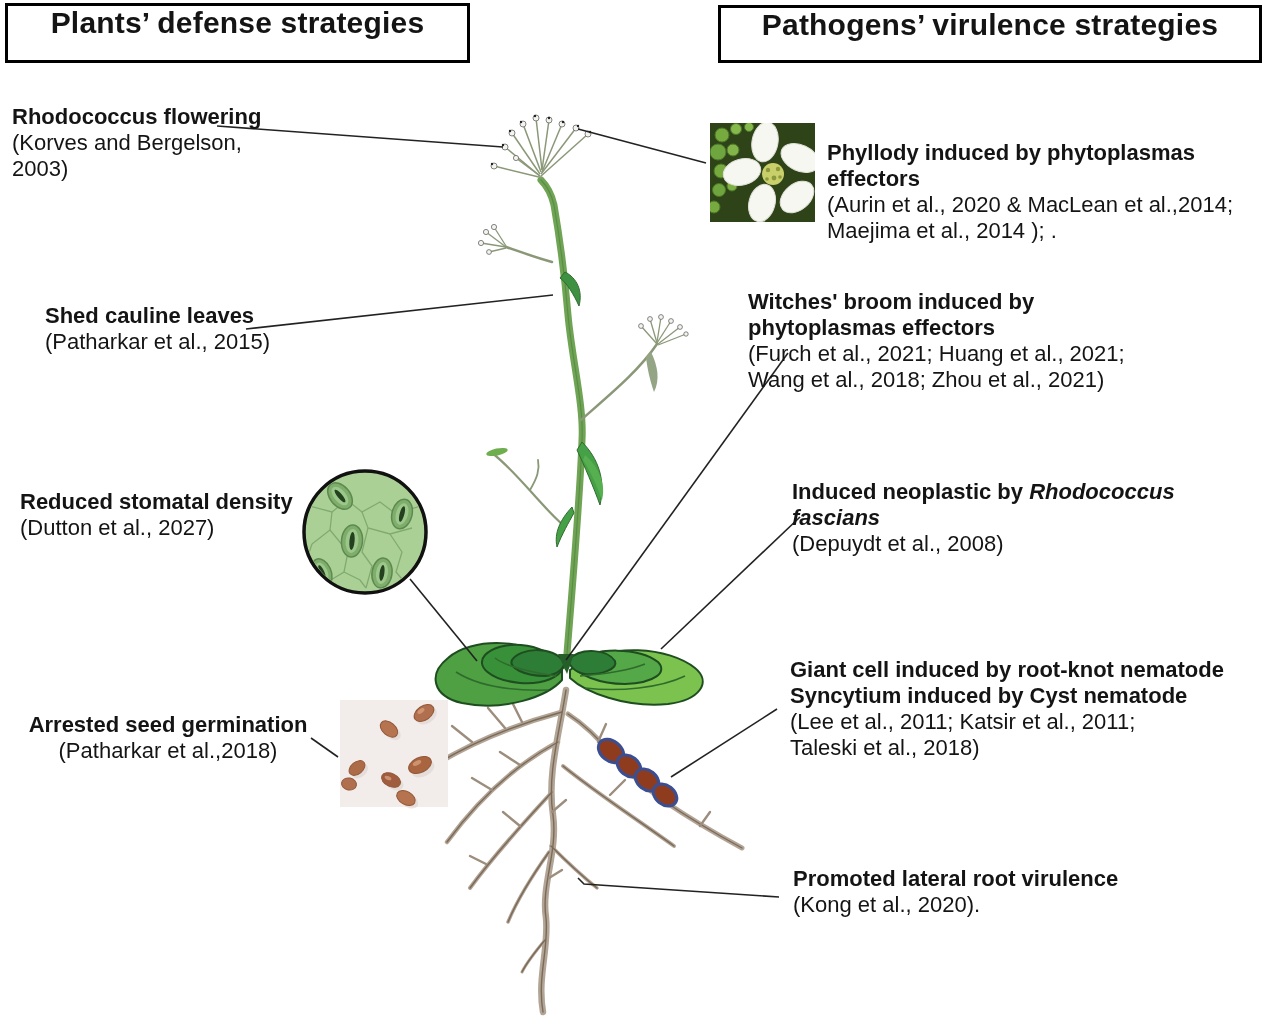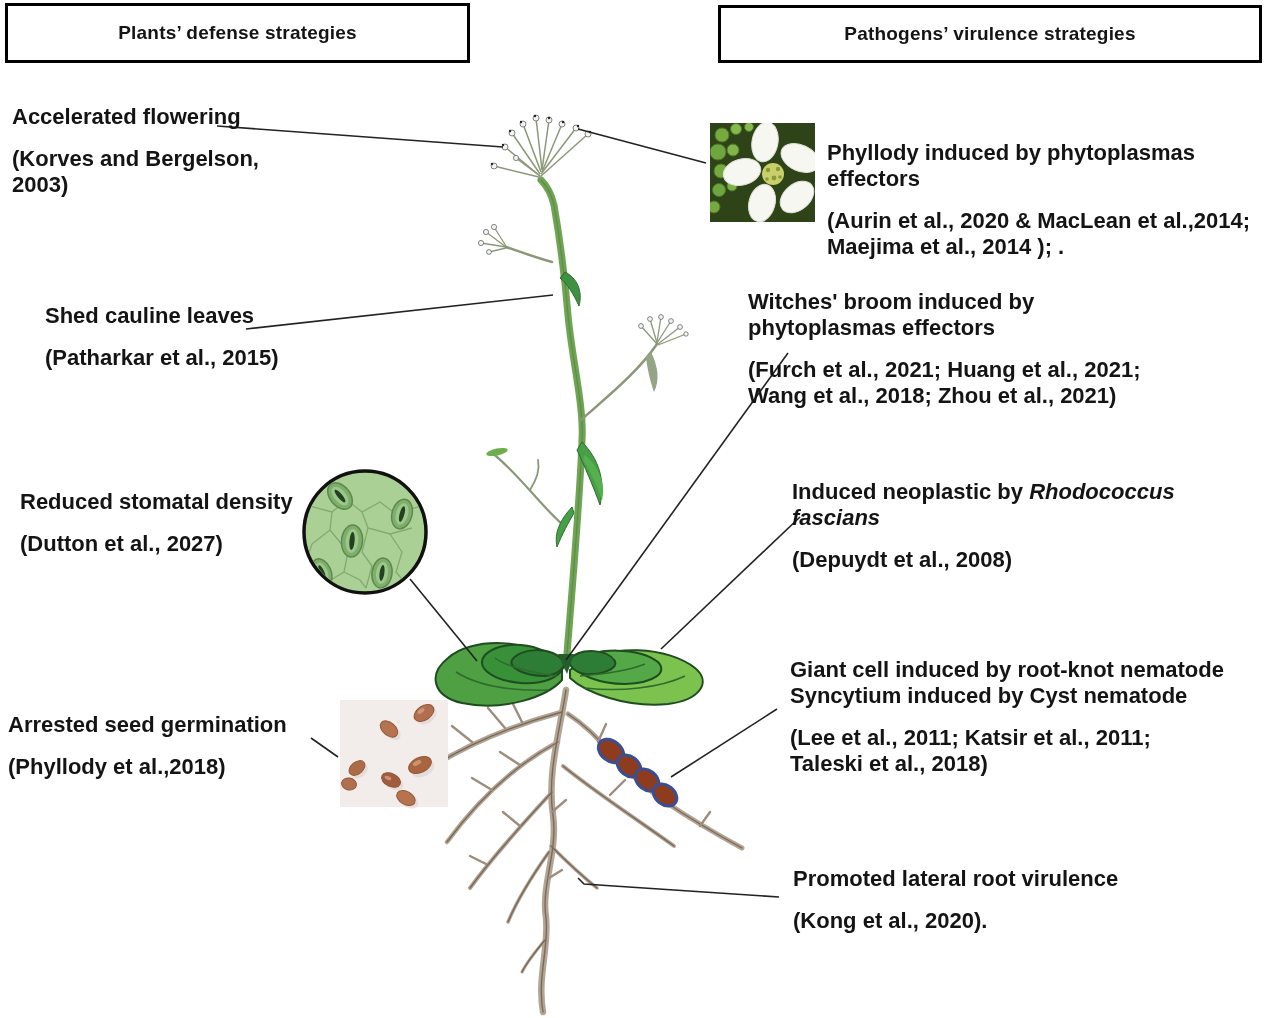--- a/index.html
+++ b/index.html
@@ -3,28 +3,28 @@
 <meta charset="utf-8">
 <style>
   html,body{margin:0;padding:0;background:#ffffff;}
   .stage{
     position:relative;width:1280px;height:1018px;background:#ffffff;overflow:hidden;
     font-family:"Liberation Sans",sans-serif;color:#141414;
   }
   .layer-svg{position:absolute;left:0;top:0;width:1280px;height:1018px;}
   .hdr{
     position:absolute;border:3px solid #000;background:#fff;
-    display:flex;align-items:center;justify-content:center;
-    font-weight:bold;font-size:19px;letter-spacing:0.2px;white-space:nowrap;
+    display:flex;justify-content:center;
+    font-weight:bold;font-size:30px;letter-spacing:0.2px;white-space:nowrap;
   }
   .hdr-left{left:5px;top:3px;width:459px;height:54px;}
   .hdr-right{left:718px;top:5px;width:538px;height:52px;}
   .ann{position:absolute;font-size:22px;line-height:26px;}
   .ann-title{font-weight:bold;white-space:pre-line;}
-  .ann-cite{font-weight:bold;white-space:pre-line;margin-top:16px;}
+  .ann-cite{font-weight:normal;white-space:pre-line;}
   .italic{font-style:italic;}
 </style>
 </head>
 <body>
 
 <div class="stage">
 
   <svg class="layer-svg" viewBox="0 0 1280 1018">
 
     <g>
@@ -306,38 +306,38 @@
   </svg>
 
   <div class="hdr hdr-left">
     <span>Plants’ defense strategies</span>
   </div>
   <div class="hdr hdr-right">
     <span>Pathogens’ virulence strategies</span>
   </div>
 
   <div class="ann" style="left:12px;top:104px;width:300px;">
-    <div class="ann-title">Accelerated flowering</div>
+    <div class="ann-title">Rhodococcus flowering</div>
     <div class="ann-cite">(Korves and Bergelson,
 2003)</div>
   </div>
 
   <div class="ann" style="left:45px;top:303px;width:300px;">
     <div class="ann-title">Shed cauline leaves</div>
     <div class="ann-cite">(Patharkar et al., 2015)</div>
   </div>
 
   <div class="ann" style="left:20px;top:489px;width:300px;">
     <div class="ann-title">Reduced stomatal density</div>
     <div class="ann-cite">(Dutton et al., 2027)</div>
   </div>
 
-  <div class="ann" style="left:8px;top:712px;width:320px;">
+  <div class="ann" style="left:8px;top:712px;width:320px;text-align:center;">
     <div class="ann-title">Arrested seed germination</div>
-    <div class="ann-cite">(Phyllody et al.,2018)</div>
+    <div class="ann-cite">(Patharkar et al.,2018)</div>
   </div>
 
   <div class="ann" style="left:827px;top:140px;width:445px;">
     <div class="ann-title">Phyllody induced by phytoplasmas
 effectors</div>
     <div class="ann-cite">(Aurin et al., 2020 &amp; MacLean et al.,2014;
 Maejima et al., 2014 ); .</div>
   </div>
 
   <div class="ann" style="left:748px;top:289px;width:460px;">

